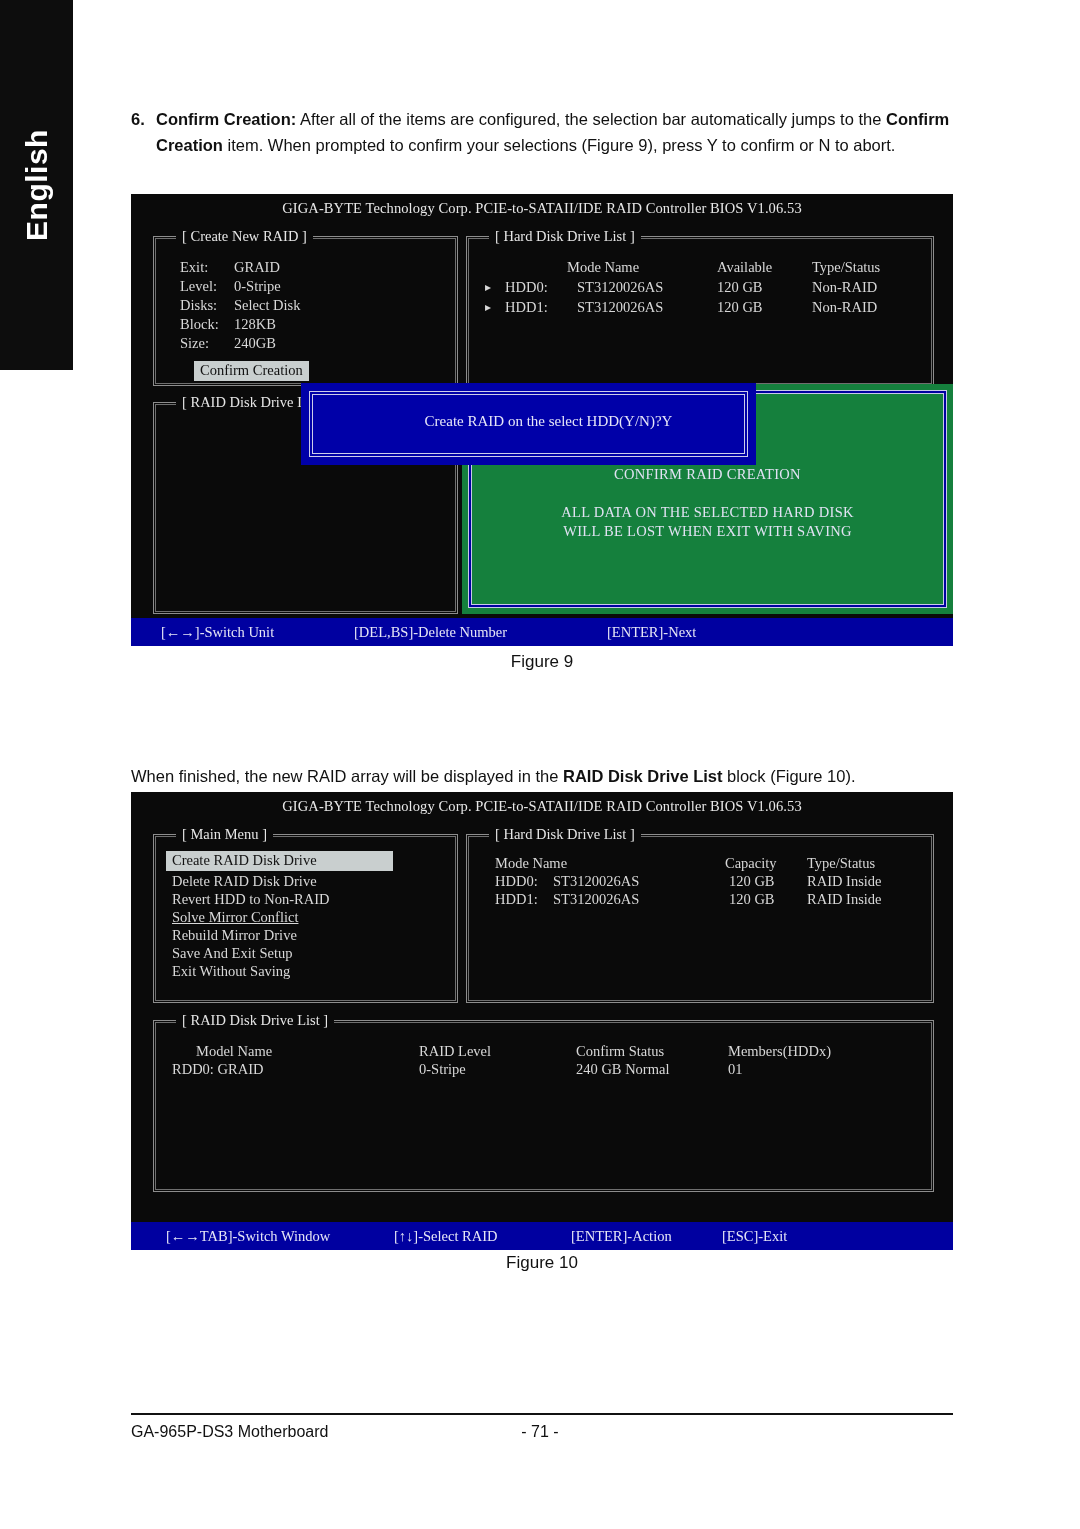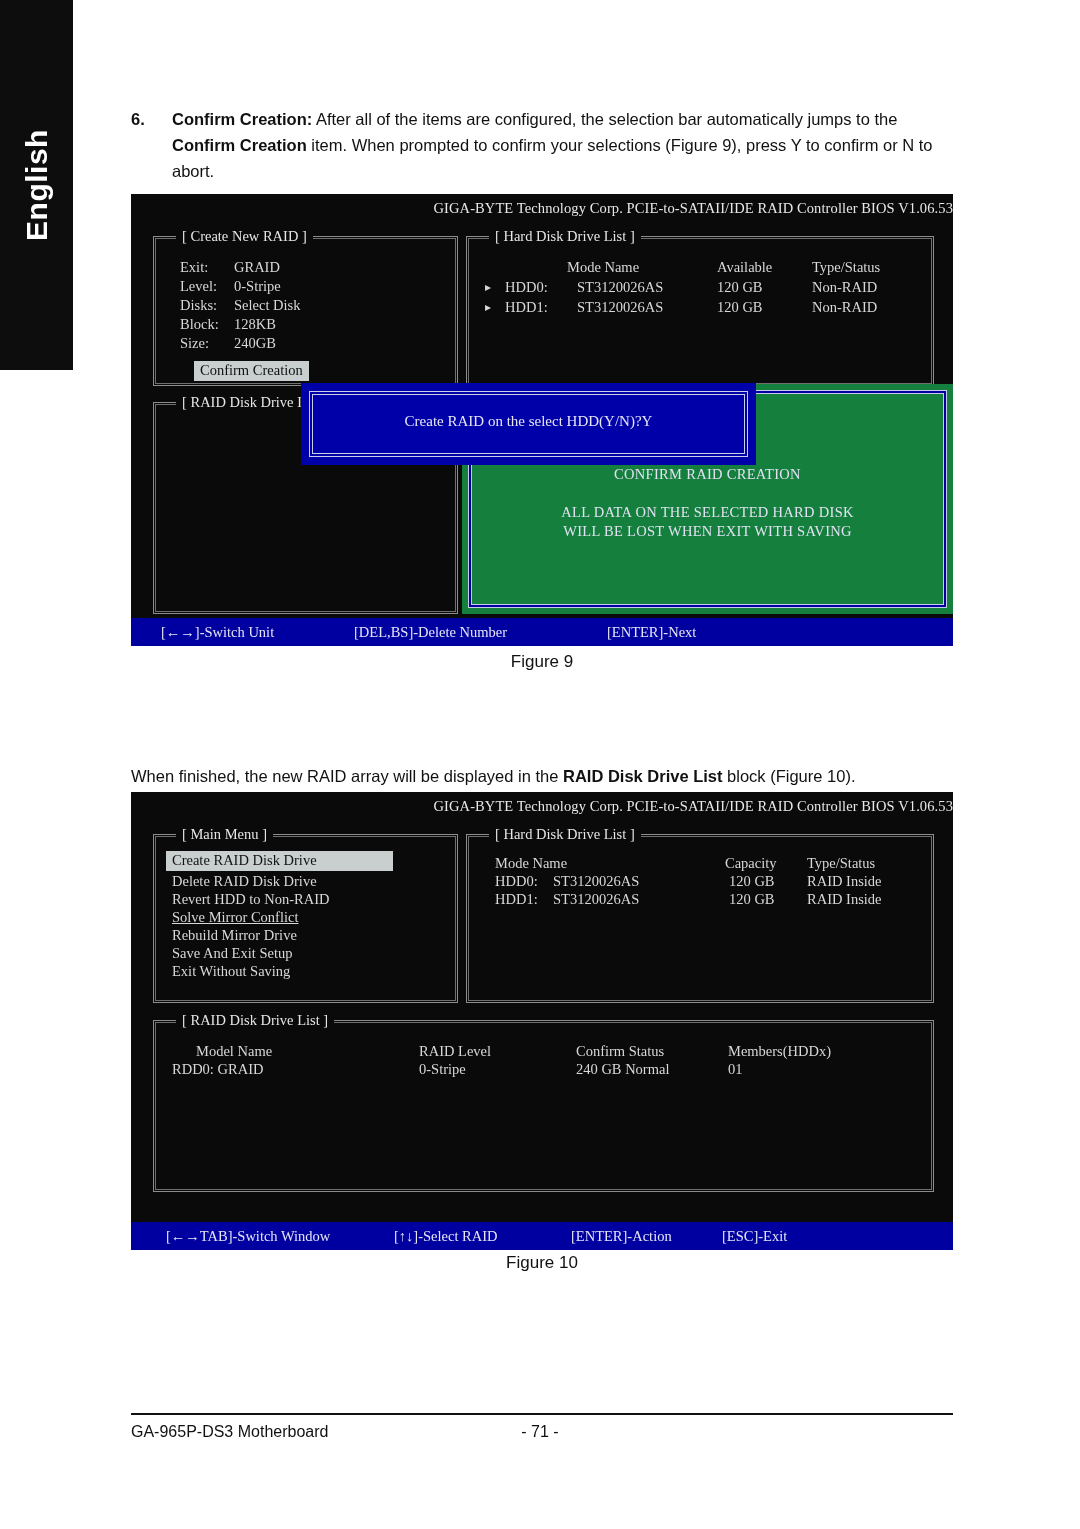--- a/index.html
+++ b/index.html
@@ -53,21 +53,21 @@
     width: 822px;
   }
   #step6 .num {
     position: absolute;
     left: 0;
     top: 0;
     font-weight: bold;
   }
   #step6 .body {
     display: block;
-    margin-left: 41px;
+    margin-left: 25px;
   }
 
   #para-finished {
     left: 131px;
     top: 763px;
     width: 826px;
   }
 
   
   .fig-caption {
@@ -84,21 +84,21 @@
     background: #0a0a0a;
     color: #d8d8d8;
     font-family: "Liberation Serif", serif;
     overflow: hidden;
   }
   .bios-title {
     position: absolute;
     left: 0;
     top: 6px;
     width: 100%;
-    text-align: right;
+    text-align: center;
     font-size: 14.5px;
     color: #e8e8e8;
     letter-spacing: .1px;
   }
 
   
   .gbox {
     position: absolute;
     border: 1px solid #8d8d8d;
     box-shadow: inset 0 0 0 1px #0a0a0a, inset 0 0 0 2px #6f6f6f;
@@ -179,20 +179,21 @@
     box-sizing: border-box;
   }
   .modal-text {
     position: absolute;
     width: 100%;
     top: 30px;
     text-align: center;
     color: #e6e6f8;
     font-size: 15px;
     font-family: "Liberation Serif", serif;
+    margin-left: 20px;
   }
 
   
   .statusbar {
     position: absolute;
     background: #0000a0;
     color: #e6e6f6;
     font-size: 14.5px;
     font-family: "Liberation Serif", serif;
   }

